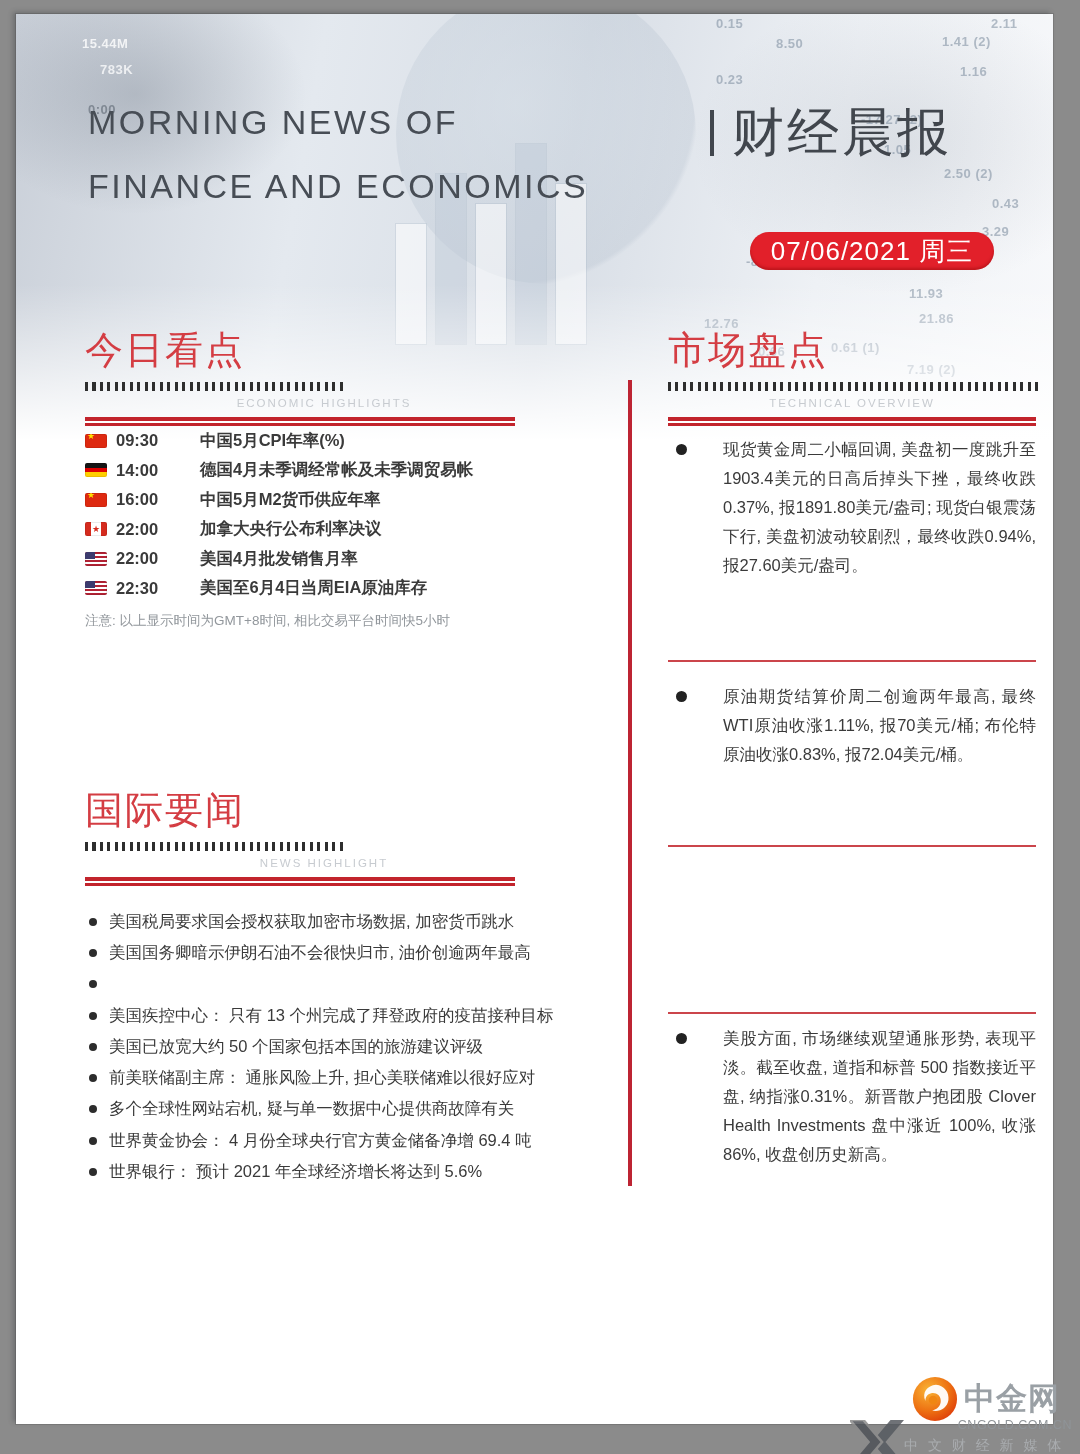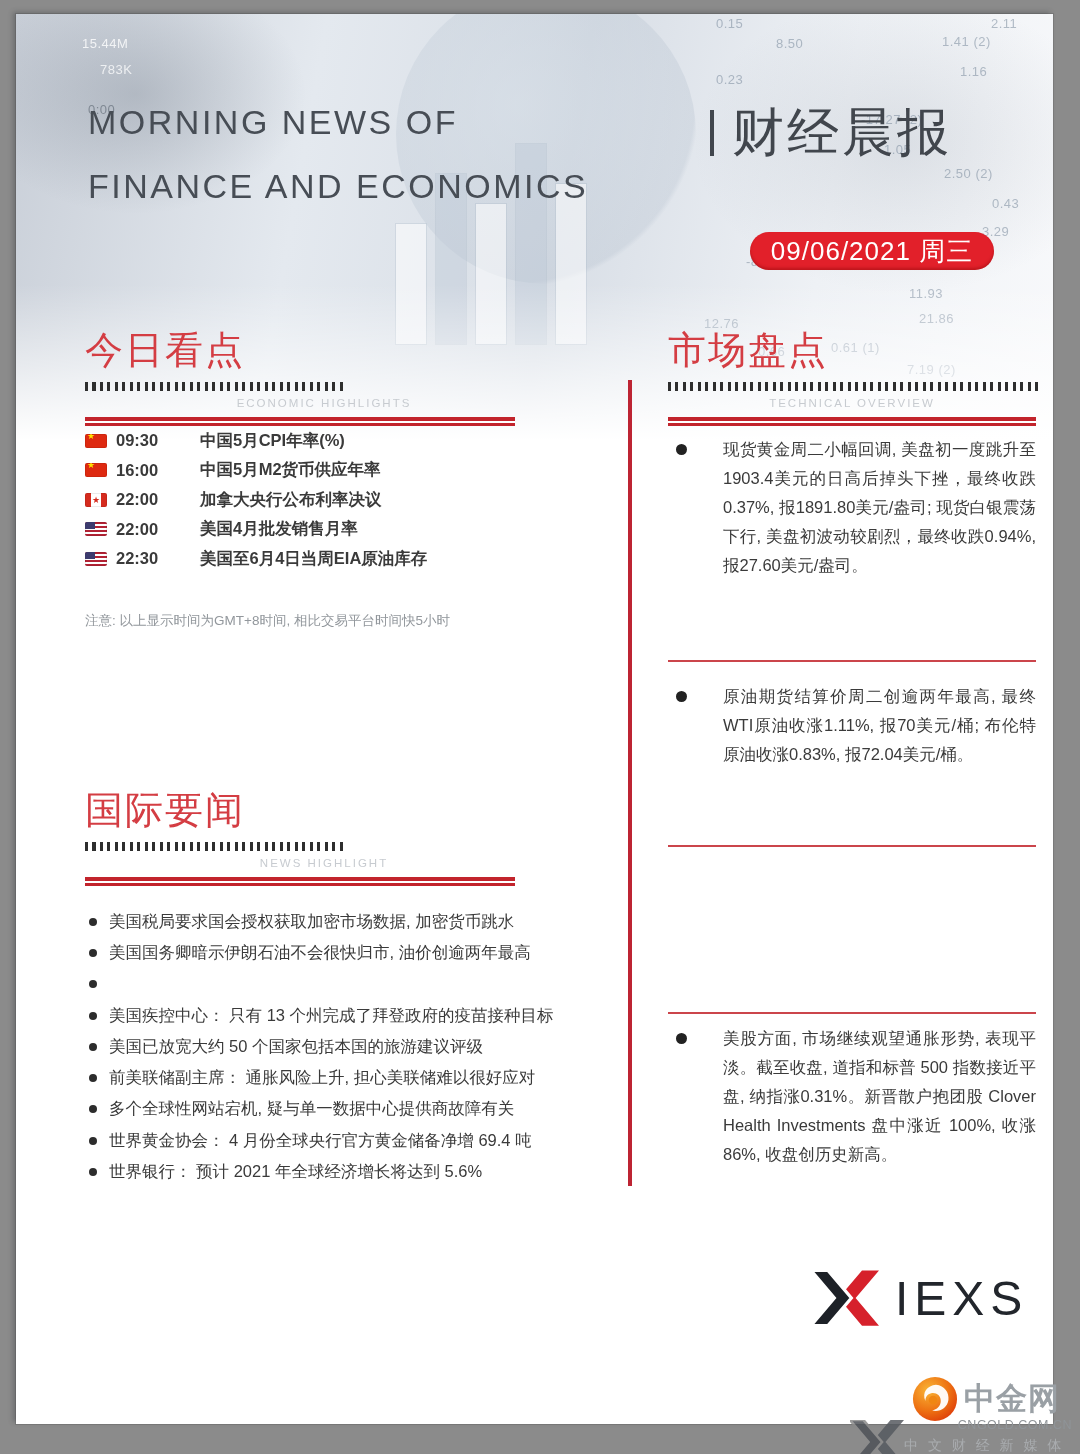--- a/index.html
+++ b/index.html
@@ -18,21 +18,21 @@
   .globe{position:absolute;left:380px;top:-30px;width:300px;height:300px;border-radius:50%;
        background:radial-gradient(circle at 40% 40%,rgba(210,219,228,.55),rgba(170,183,198,.25) 70%,transparent 72%);}
   .hbar{position:absolute;bottom:110px;width:30px;background:rgba(255,255,255,.55);box-shadow:0 0 0 1px rgba(160,174,190,.25);}
   .hbar.b1{left:380px;height:120px;}
   .hbar.b2{left:420px;height:170px;background:rgba(190,202,214,.45);}
   .hbar.b3{left:460px;height:140px;}
   .hbar.b4{left:500px;height:200px;background:rgba(190,202,214,.45);}
   .hbar.b5{left:540px;height:160px;}
   .hdr-fade{position:absolute;left:0;bottom:0;width:100%;height:170px;
        background:linear-gradient(180deg,rgba(255,255,255,0),#ffffff 92%);}
-  .bgn{position:absolute;font-size:13px;color:rgba(122,138,156,.55);font-weight:400;letter-spacing:.5px;white-space:nowrap;}
+  .bgn{position:absolute;font-size:13px;color:rgba(122,138,156,.55);font-weight:700;letter-spacing:.5px;white-space:nowrap;}
   .bgn:nth-of-type(1){left:66px;top:22px;color:rgba(255,255,255,.8);}
   .bgn:nth-of-type(2){left:84px;top:48px;color:rgba(255,255,255,.75);}
   .bgn:nth-of-type(3){left:72px;top:88px;color:rgba(90,100,112,.6);}
   .bgn:nth-of-type(4){left:700px;top:2px;}
   .bgn:nth-of-type(5){left:975px;top:2px;}
   .bgn:nth-of-type(6){left:700px;top:58px;}
   .bgn:nth-of-type(7){left:926px;top:20px;}
   .bgn:nth-of-type(8){left:944px;top:50px;}
   .bgn:nth-of-type(9){left:760px;top:22px;}
   .bgn:nth-of-type(10){left:845px;top:98px;}
@@ -163,38 +163,43 @@
       <div class="hdr-fade"></div>
 
       <div class="titleEn">
         <div>MORNING NEWS OF</div>
         <div>FINANCE AND ECONOMICS</div>
       </div>
       <div class="titleCn">
         <span class="vbar"></span>
         <span class="cn">财经晨报</span>
       </div>
-      <div class="dateBadge">09/06/2021 周三</div>
+      <div class="dateBadge">07/06/2021 周三</div>
     </div>
 
     <div class="vdivider"></div>
 
     <div class="colL">
       <div>
         <div class="sec-title">今日看点</div>
         <div class="dashes"></div>
         <div class="sec-sub">ECONOMIC HIGHLIGHTS</div>
         <div class="dbl-rule"></div>
       </div>
 
       <div class="schedule">
         <div class="srow">
           <span class="flag flag-cn"></span>
           <span class="stime">09:30</span>
           <span class="stext">中国5月CPI年率(%)</span>
+        </div>
+        <div class="srow">
+          <span class="flag flag-de"></span>
+          <span class="stime">14:00</span>
+          <span class="stext">德国4月未季调经常帐及未季调贸易帐</span>
         </div>
         <div class="srow">
           <span class="flag flag-cn"></span>
           <span class="stime">16:00</span>
           <span class="stext">中国5月M2货币供应年率</span>
         </div>
         <div class="srow">
           <span class="flag flag-ca"></span>
           <span class="stime">22:00</span>
           <span class="stext">加拿大央行公布利率决议</span>
@@ -267,27 +272,20 @@
       </div>
 
       <div class="mpara mp1"><span class="mdot"></span><span>现货黄金周二小幅回调, 美盘初一度跳升至1903.4美元的日高后掉头下挫，最终收跌0.37%, 报1891.80美元/盎司; 现货白银震荡下行, 美盘初波动较剧烈，最终收跌0.94%, 报27.60美元/盎司。</span></div>
       <div class="msep ms1"></div>
       <div class="mpara mp2"><span class="mdot"></span><span>原油期货结算价周二创逾两年最高, 最终WTI原油收涨1.11%, 报70美元/桶; 布伦特原油收涨0.83%, 报72.04美元/桶。</span></div>
       <div class="msep ms2"></div>
       <div class="msep ms3"></div>
       <div class="mpara mp4"><span class="mdot"></span><span>美股方面, 市场继续观望通胀形势, 表现平淡。截至收盘, 道指和标普 500 指数接近平盘, 纳指涨0.31%。新晋散户抱团股 Clover Health Investments 盘中涨近 100%, 收涨 86%, 收盘创历史新高。</span></div>
     </div>
 
-    <div class="brand">
-      <svg width="68" height="56" viewBox="0 0 64 52">
-        <polygon points="48,0 64,0 42,26 64,52 48,52 26,26" fill="#d6212b"></polygon>
-        <polygon points="0,0 16,0 38,26 16,52 0,52 22,26" fill="#1d2127" stroke="#ffffff" stroke-width="3"></polygon>
-      </svg>
-      <span class="btxt">IEXS</span>
-    </div>
   </div>
 
   <div class="bottomX">
     <svg width="54" height="44" viewBox="0 0 64 52">
       <polygon points="48,0 64,0 42,26 64,52 48,52 26,26" fill="#565a60"></polygon>
       <polygon points="0,0 16,0 38,26 16,52 0,52 22,26" fill="#4e5258" stroke="#8b8b8b" stroke-width="3"></polygon>
     </svg>
   </div>
 
   <div class="wm">

